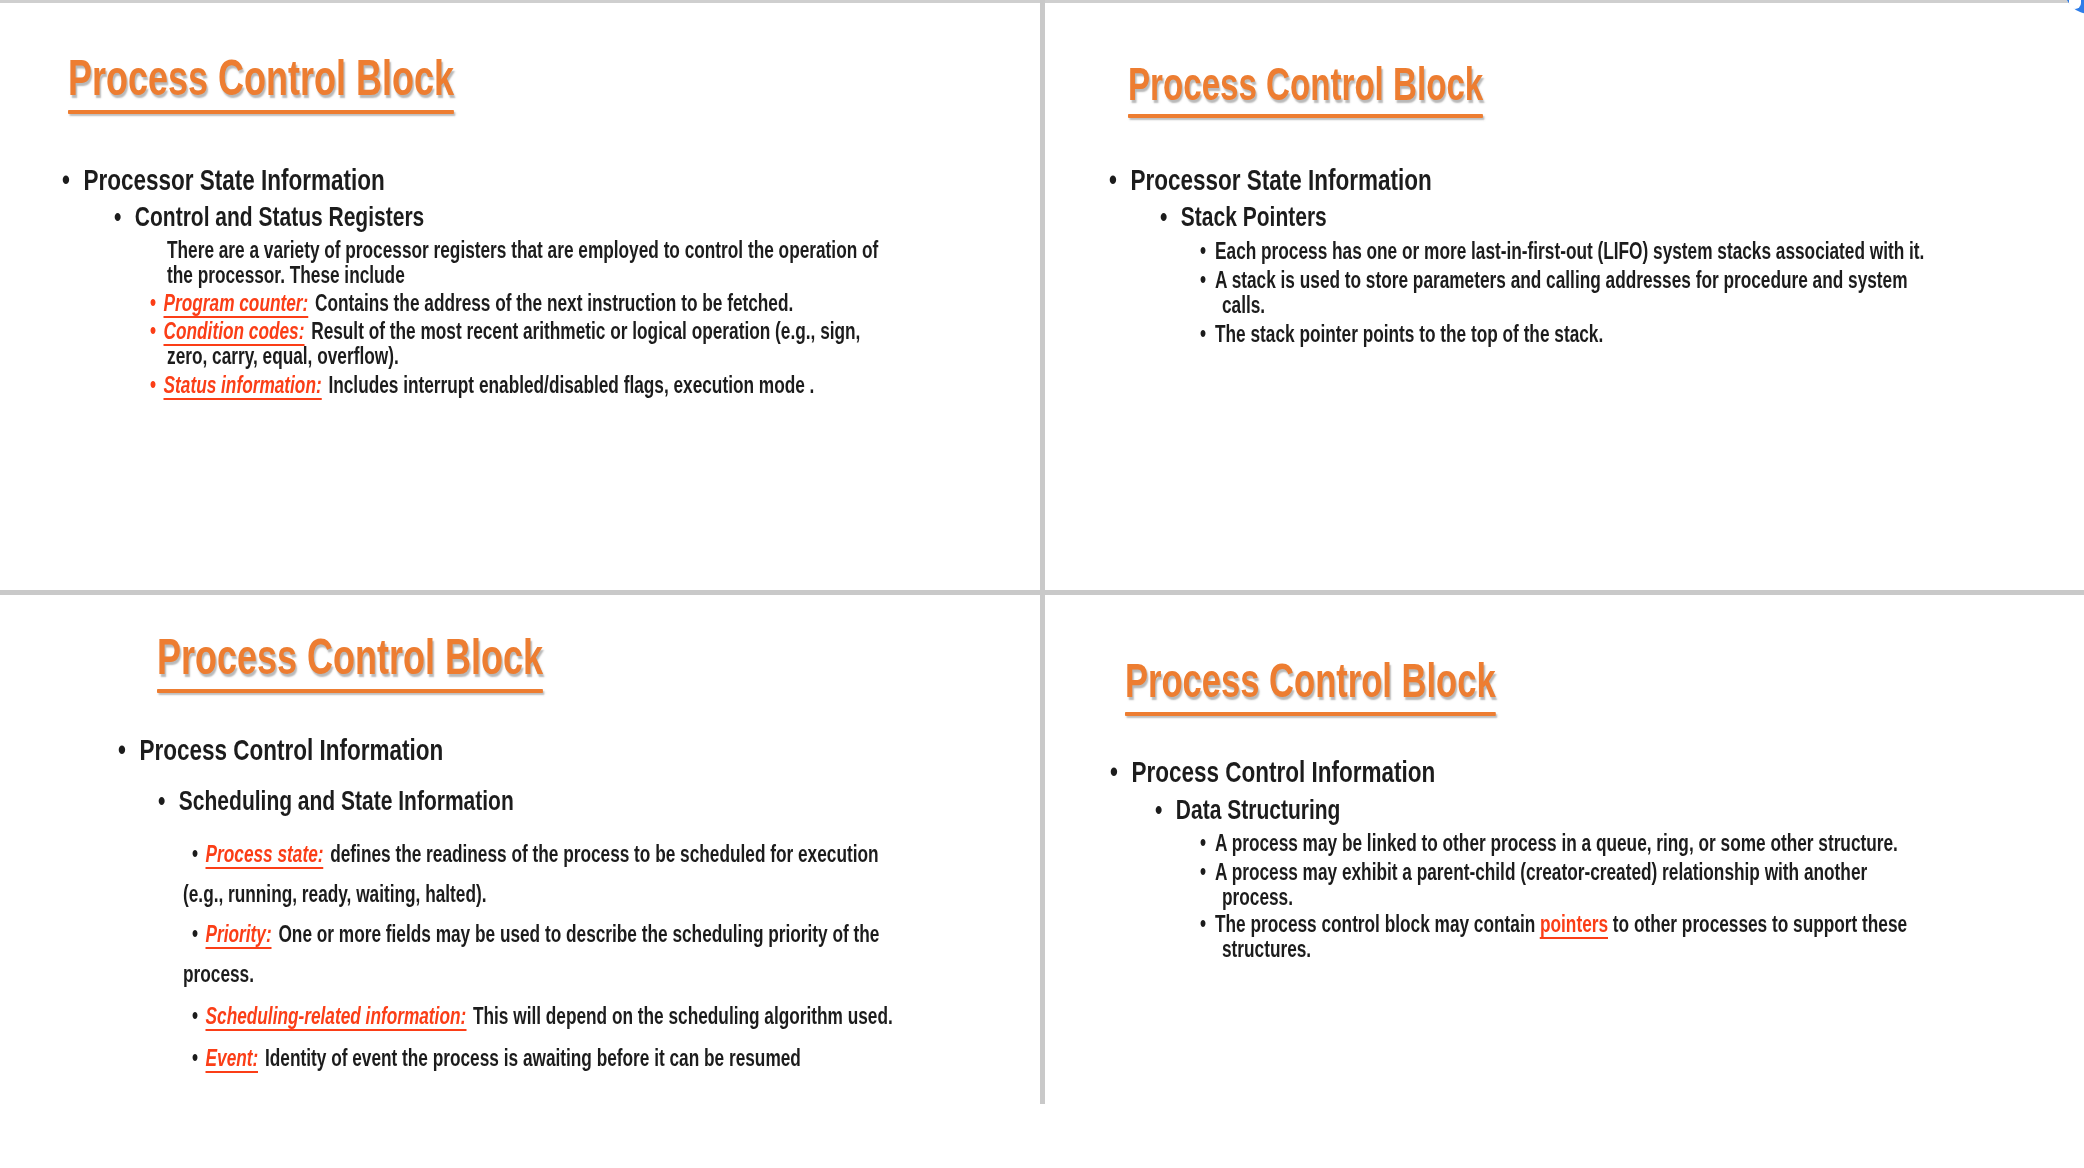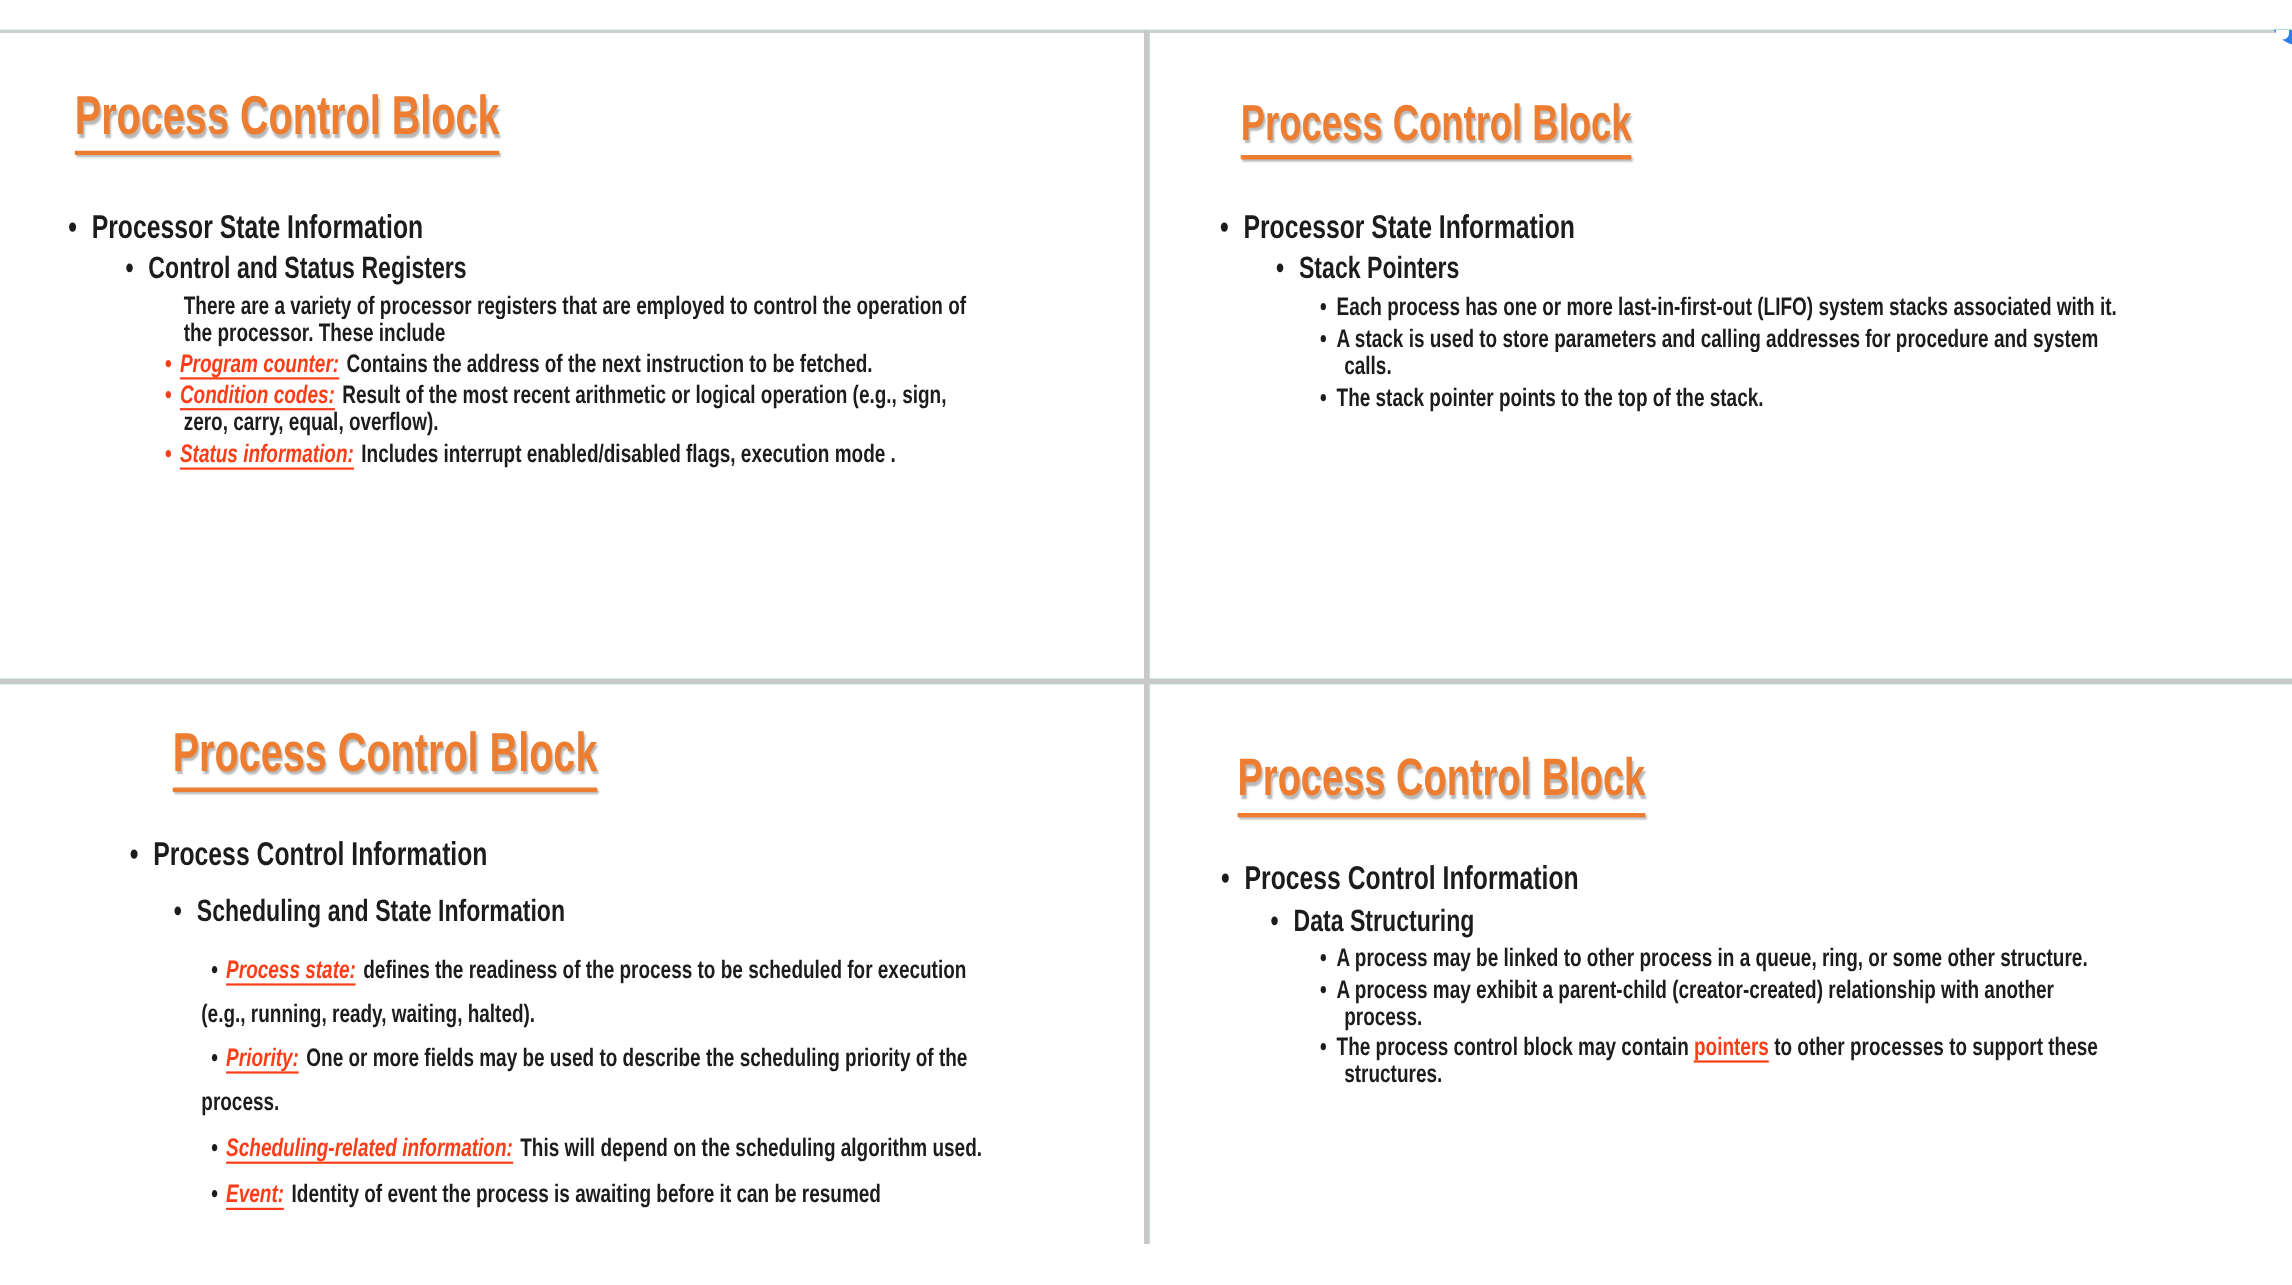--- a/index.html
+++ b/index.html
@@ -5,22 +5,22 @@
   :root{
     --orange:#ED7D31;
     --red:#FB3E17;
     --ink:#1c1c1c;
     --divider:#C9C9C9;
     --topline:#CFCFCF;
     --blue:#2E7DE9;
   }
   html,body{margin:0;padding:0;background:#ffffff;}
   #root{
-    position:relative;width:2084px;height:1104px;overflow:hidden;background:#86efac;
-    font-family:"Liberation Sans", sans-serif;font-weight:700;color:var(--ink);margin-top:27px;
+    position:relative;width:2084px;height:1104px;overflow:hidden;background:#a16207;
+    font-family:"Liberation Sans", sans-serif;font-weight:700;color:var(--ink);
   }
   .slide{position:absolute;background:#ffffff;}
   
   .ln{position:absolute;white-space:nowrap;line-height:1.05;transform:scaleX(0.75);transform-origin:0 0;color:var(--ink);}
   .fs30{font-size:30px;} .fs28{font-size:28px;} .fs23{font-size:23px;}
   .title{
     position:absolute;display:inline-block;white-space:nowrap;color:var(--orange);
     line-height:1.06;transform:scaleX(0.72);transform-origin:0 0;
     text-shadow:2px 3px 2px rgba(125,125,125,0.55);margin:0;font-weight:700;
   }

